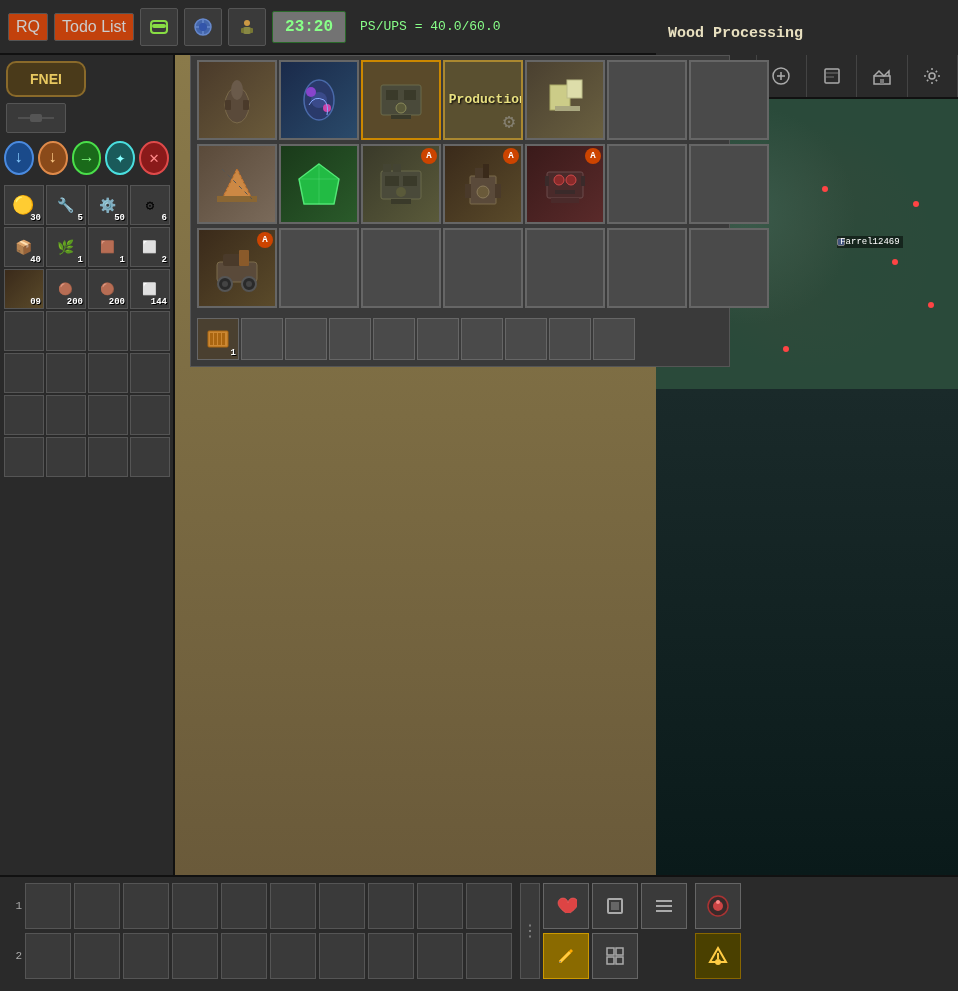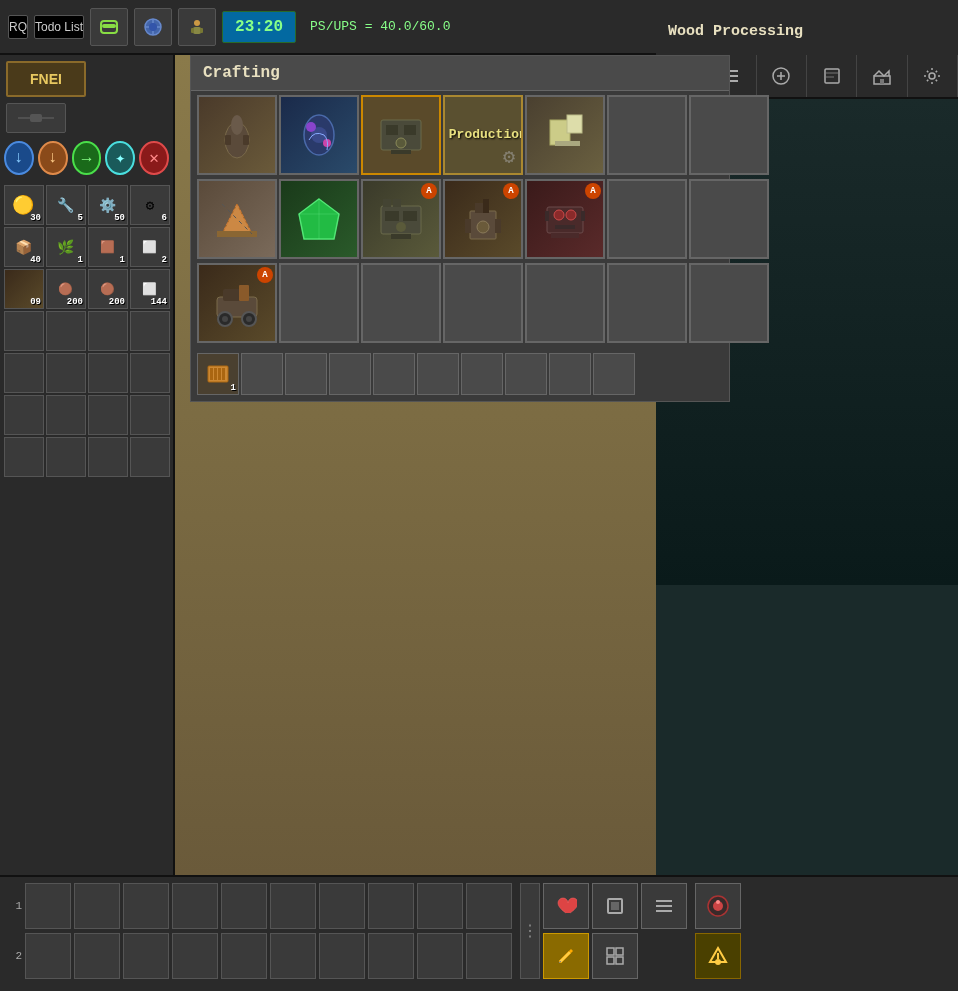--- a/index.html
+++ b/index.html
@@ -18,60 +18,60 @@
       top: 0; left: 0; right: 0;
       height: 55px;
       background: #2a2a2a;
       display: flex;
       align-items: center;
       padding: 0 8px;
       gap: 6px;
       border-bottom: 2px solid #111;
     }
     .tb-btn {
-      background: #000000;
+      background: #c2410c;
       border: 1px solid #555;
       color: #ccc;
-      padding: 4px 0;
-      font-size: 12px;
+      padding: 4px 7px;
+      font-size: 16px;
       cursor: pointer;
       border-radius: 2px;
       white-space: nowrap;
     }
     .tb-icon-btn {
       background: #3a3a3a;
       border: 1px solid #555;
       width: 38px; height: 38px;
       display: flex; align-items: center; justify-content: center;
       cursor: pointer;
       border-radius: 2px;
     }
     #clock {
-      background: #0369a1;
+      background: #737373;
       border: 1px solid #2a6a2a;
       color: #88ff88;
       padding: 6px 12px;
       font-size: 16px;
       font-weight: bold;
       border-radius: 2px;
     }
     #ps-ups {
       color: #88ff88;
       font-size: 13px;
       margin-left: 8px;
     }
 
     
     #wood-panel {
       position: absolute;
       top: 0; right: 0;
       width: 302px;
       height: 69px;
       background: #2a2a2a;
-      border-bottom: 6px solid #84cc16;
+      border-bottom: 3px solid #84cc16;
       display: flex;
       align-items: center;
       padding: 0 12px;
       text-align: center;
     }
     #wood-title {
       color: #e8e0c0;
       font-size: 15px;
       font-weight: bold;
     }
@@ -87,21 +87,21 @@
     }
     .fnei-btn {
       background: #4a3a1a;
       border: 2px solid #8a6a2a;
       color: #e8c860;
       padding: 8px 14px;
       font-size: 14px;
       font-weight: bold;
       cursor: pointer;
       margin: 6px;
-      border-radius: 2px;
+      border-radius: 10px;
       display: block;
       width: 80px;
       text-align: center;
     }
     .inv-grid {
       display: grid;
       grid-template-columns: repeat(4, 40px);
       gap: 2px;
       padding: 4px;
       margin-top: 2px;
@@ -425,20 +425,34 @@
         </svg>
     </div>
     <div class="right-tab">
       <svg width="20" height="20" viewBox="0 0 20 20">
           <circle cx="10" cy="10" r="3" fill="none" stroke="#aaa" stroke-width="1.5"></circle>
           <path d="M10 2v2M10 16v2M2 10h2M16 10h2M4.9 4.9l1.4 1.4M13.7 13.7l1.4 1.4M4.9 15.1l1.4-1.4M13.7 6.3l1.4-1.4" stroke="#aaa" stroke-width="1.5"></path>
         </svg>
     </div>
   </div>
 
+  <div id="map-area">
+    <div class="map-bg"></div>
+
+    <div class="map-dot" style="left:55%;top:30%"></div>
+    <div class="map-dot" style="left:78%;top:55%"></div>
+    <div class="map-dot" style="left:85%;top:35%"></div>
+    <div class="map-dot" style="left:90%;top:70%"></div>
+    <div class="map-dot" style="left:42%;top:85%"></div>
+
+    <div style="position:absolute;left:60%;top:48%;display:flex;align-items:center;gap:3px;">
+      <div style="width:8px;height:8px;background:#88aaff;border:1px solid #fff;border-radius:2px;"></div>
+      <span class="map-player">Farrel12469</span>
+    </div>
+  </div>
 
   <div id="right-bottom">
 
     <div style="width:100%;height:100%;background:linear-gradient(to bottom,#1a2a2a,#0a1a1a);"></div>
   </div>
 </div>
 
 <div id="left-sidebar">
   <button class="fnei-btn">FNEI</button>
 
@@ -541,21 +555,20 @@
       <div style="width:40px;height:60px;display:flex;flex-direction:column;align-items:center;justify-content:flex-end;">
         <div style="width:2px;height:40px;background:#333;"></div>
         <div style="width:30px;height:2px;background:#333;"></div>
       </div>
     </div>
 
     <div style="position:absolute;top:68px;right:4px;width:30px;height:30px;background:#eee;border:1px solid #ccc;"></div>
   </div>
 
   <div id="crafting-panel">
-    <div class="crafting-header">Crafting</div>
 
     <div style="display:grid;grid-template-columns:repeat(7,80px);gap:2px;padding:4px 6px 0;">
 
       <div class="craft-cell item-missile">
         <svg width="60" height="60" viewBox="0 0 60 60">
           <ellipse cx="30" cy="35" rx="12" ry="18" fill="#5a4a3a" stroke="#7a6a4a" stroke-width="1"></ellipse>
           <ellipse cx="30" cy="20" rx="6" ry="10" fill="#6a5a4a"></ellipse>
           <rect x="18" y="30" width="6" height="10" rx="1" fill="#4a3a2a"></rect>
           <rect x="36" y="30" width="6" height="10" rx="1" fill="#4a3a2a"></rect>
         </svg>

